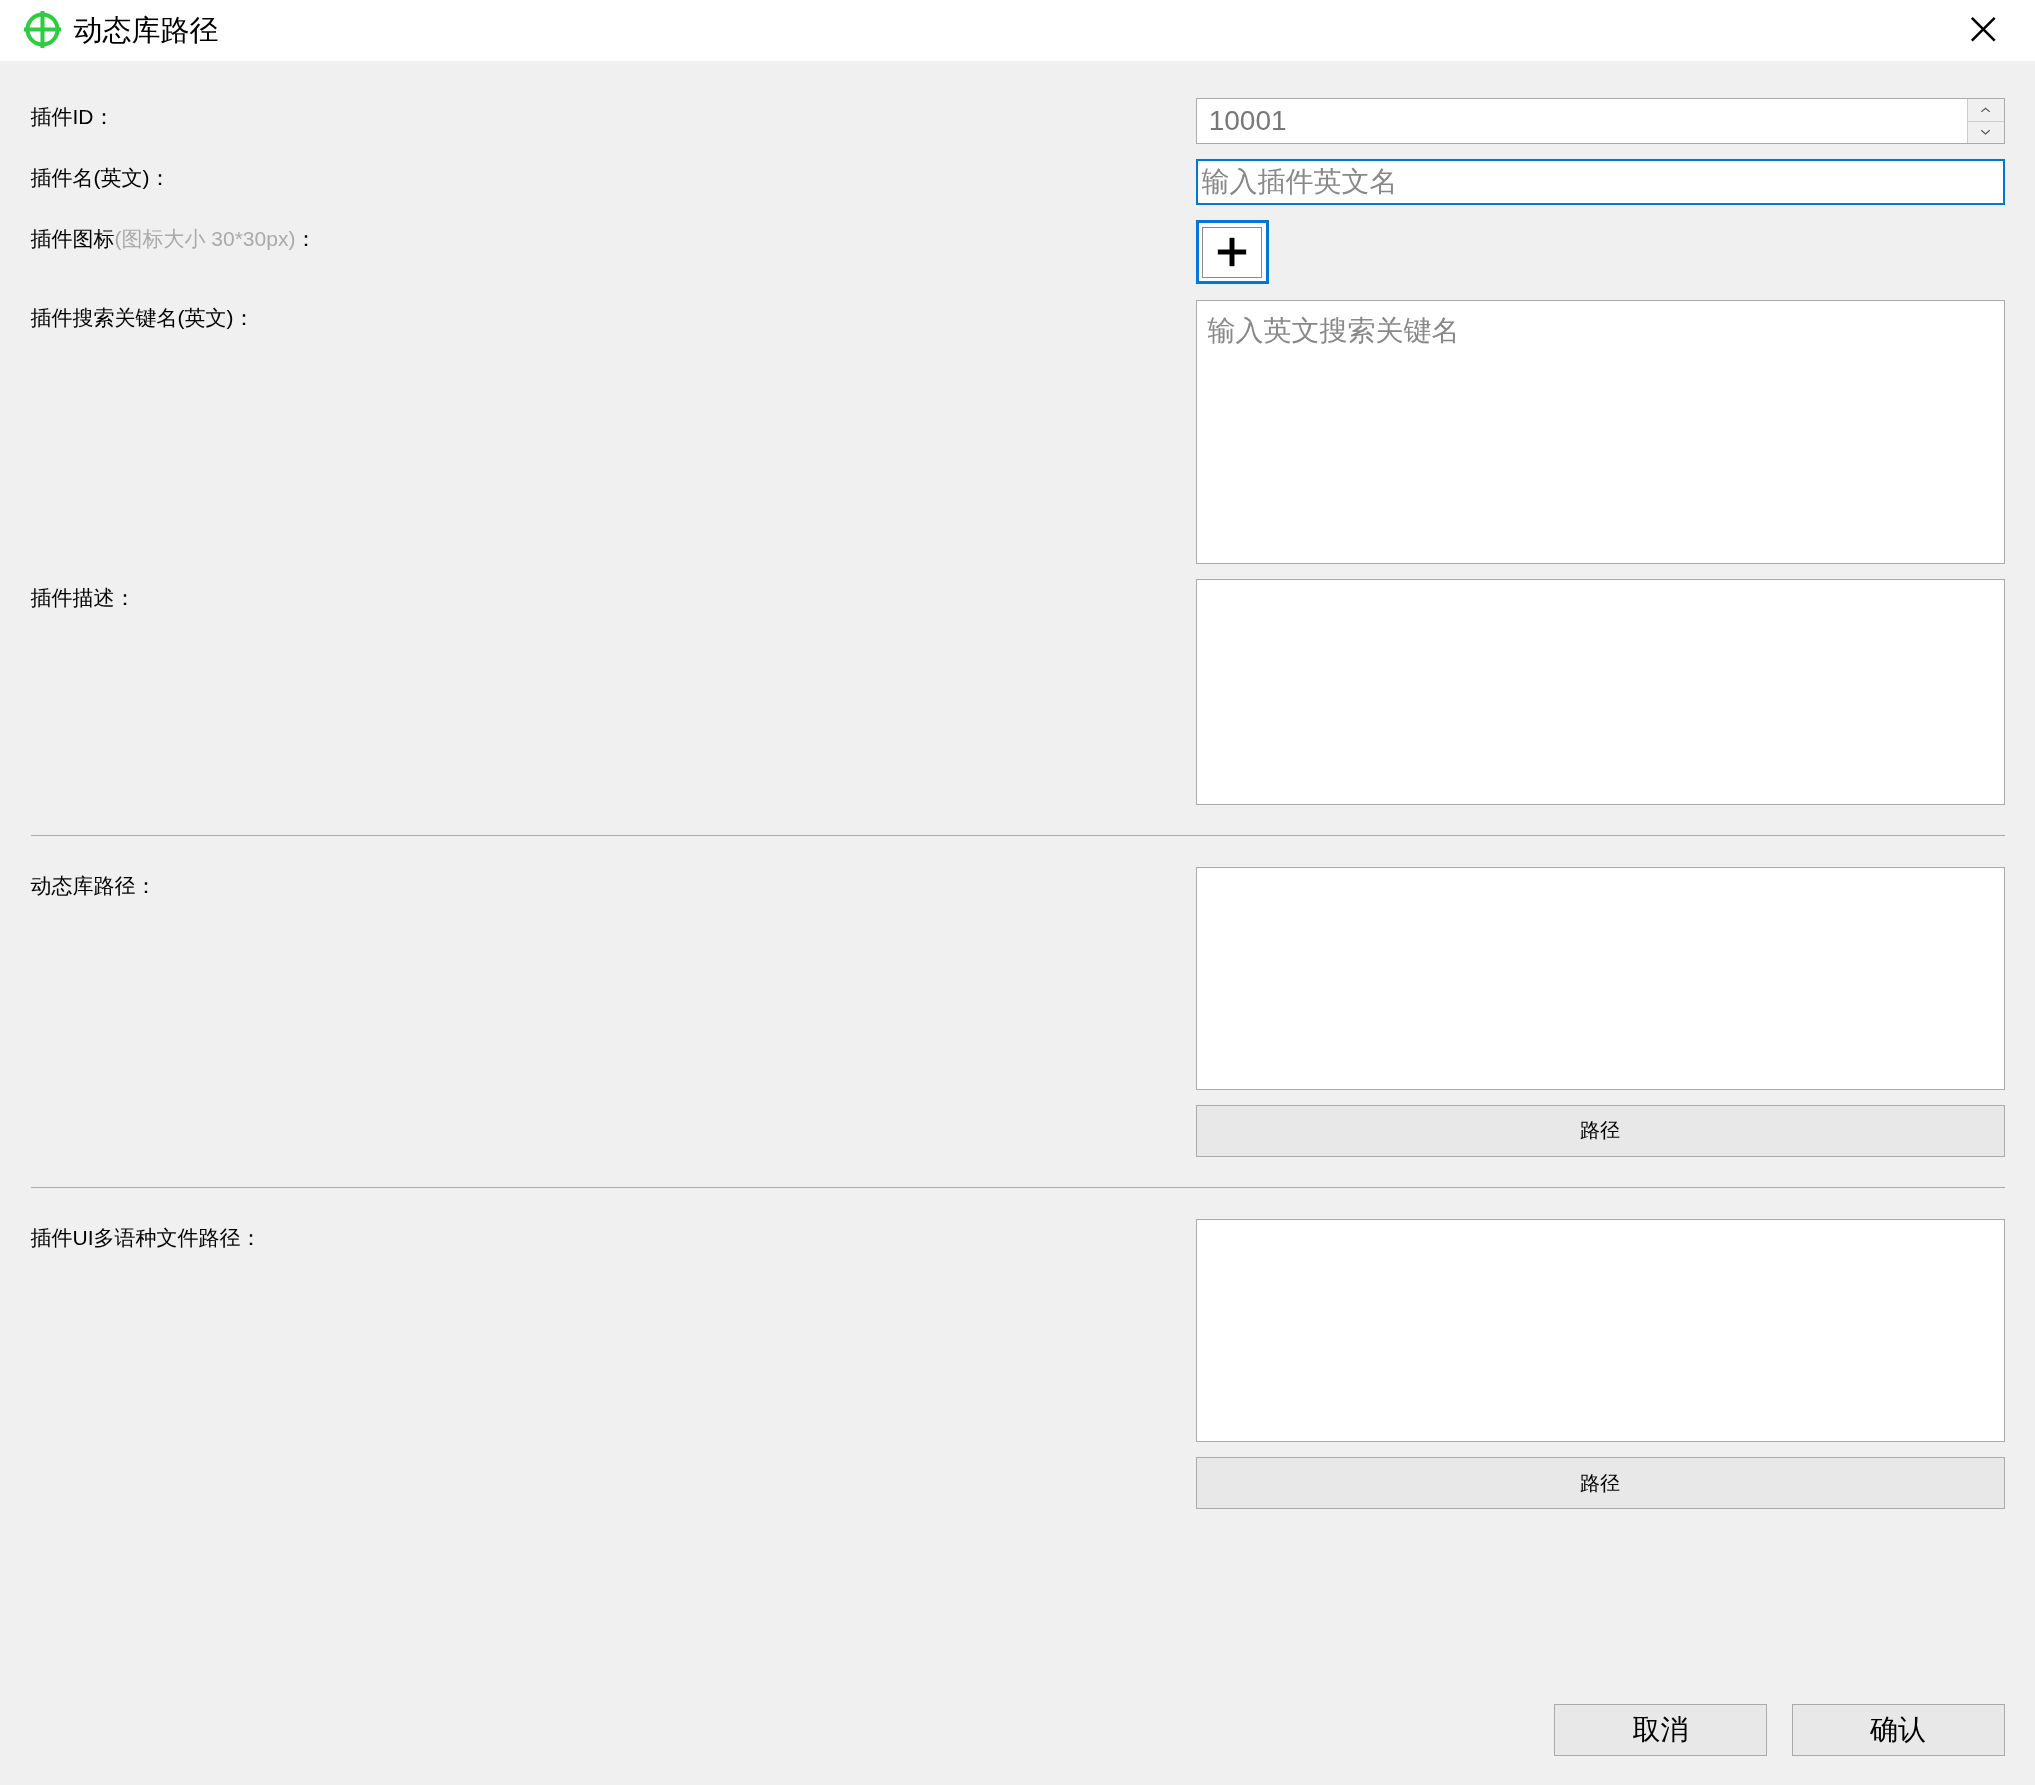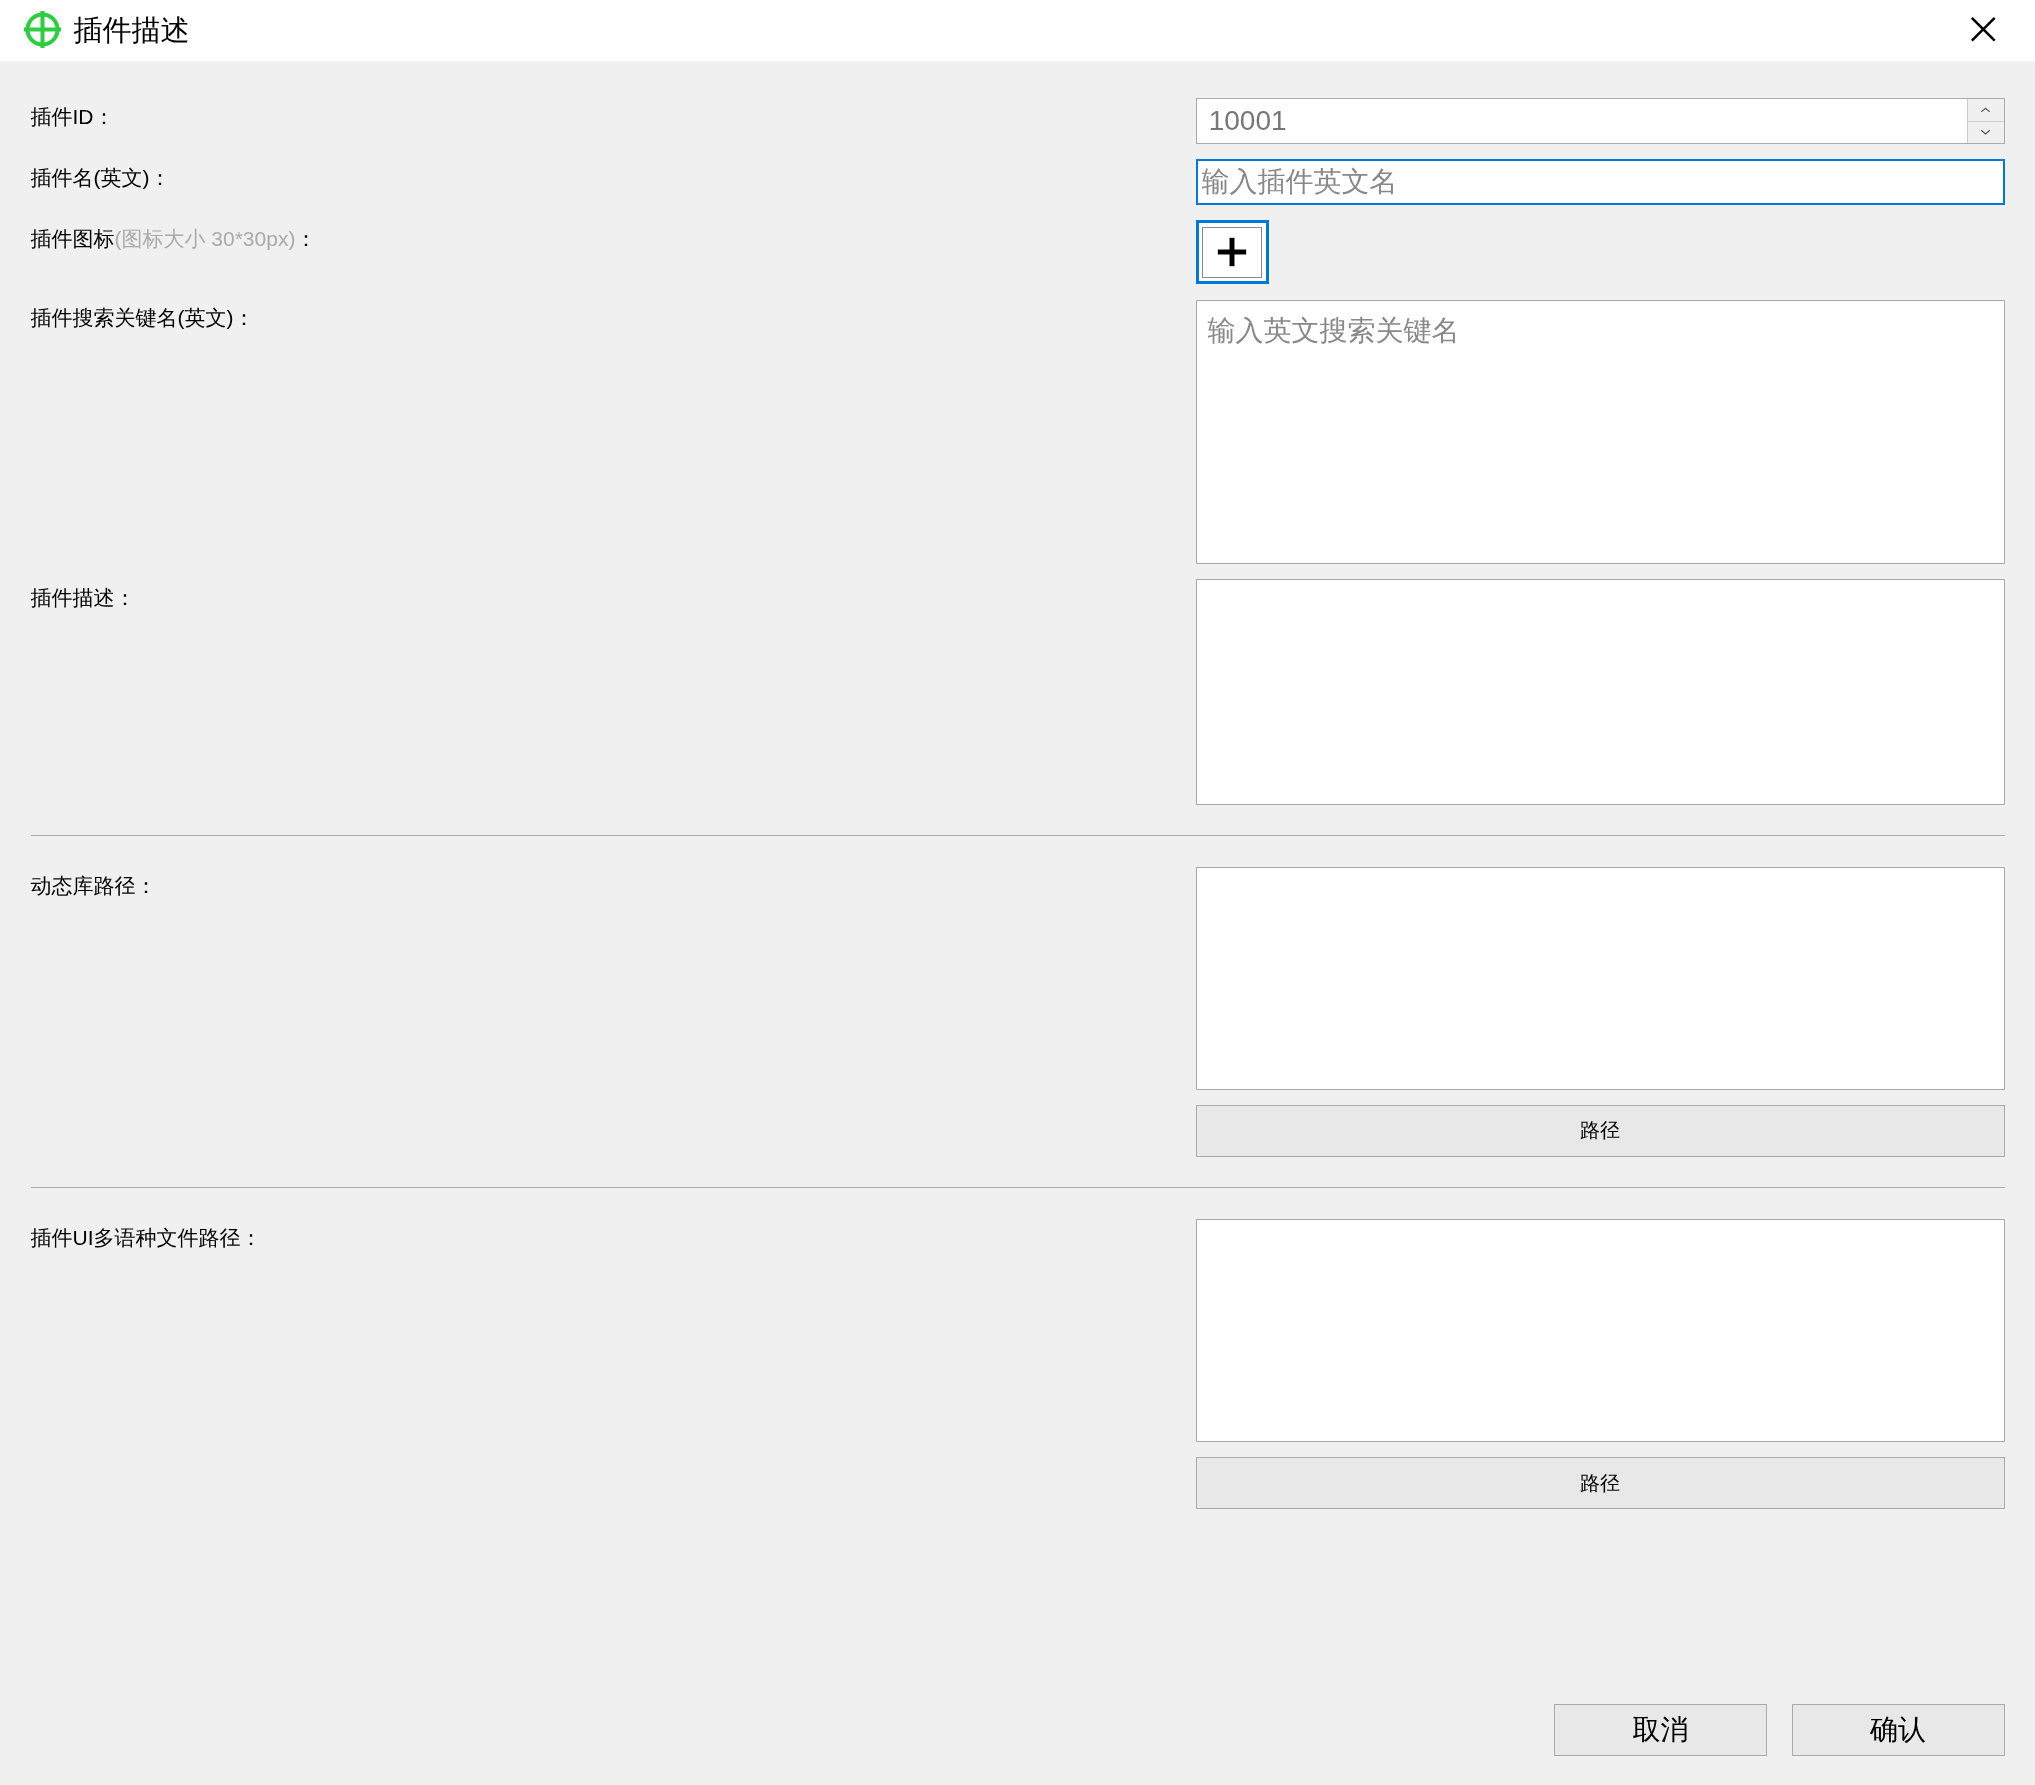--- a/index.html
+++ b/index.html
@@ -210,21 +210,21 @@
 
   <div class="titlebar">
     <div class="titlebar-left">
       <span class="titlebar-icon">
         <svg viewBox="0 0 32 32">
           <circle cx="16" cy="16" r="13" fill="none" stroke="#2ecc40" stroke-width="3.5"></circle>
           <line x1="16" y1="0" x2="16" y2="32" stroke="#2ecc40" stroke-width="3.5"></line>
           <line x1="0" y1="16" x2="32" y2="16" stroke="#2ecc40" stroke-width="3.5"></line>
         </svg>
       </span>
-      <span class="titlebar-title">插件描述</span>
+      <span class="titlebar-title">动态库路径</span>
     </div>
     <div class="close-btn">
       <svg viewBox="0 0 24 24">
         <line x1="3" y1="3" x2="21" y2="21" stroke="#000" stroke-width="2"></line>
         <line x1="21" y1="3" x2="3" y2="21" stroke="#000" stroke-width="2"></line>
       </svg>
     </div>
   </div>
 
   <div class="content">

